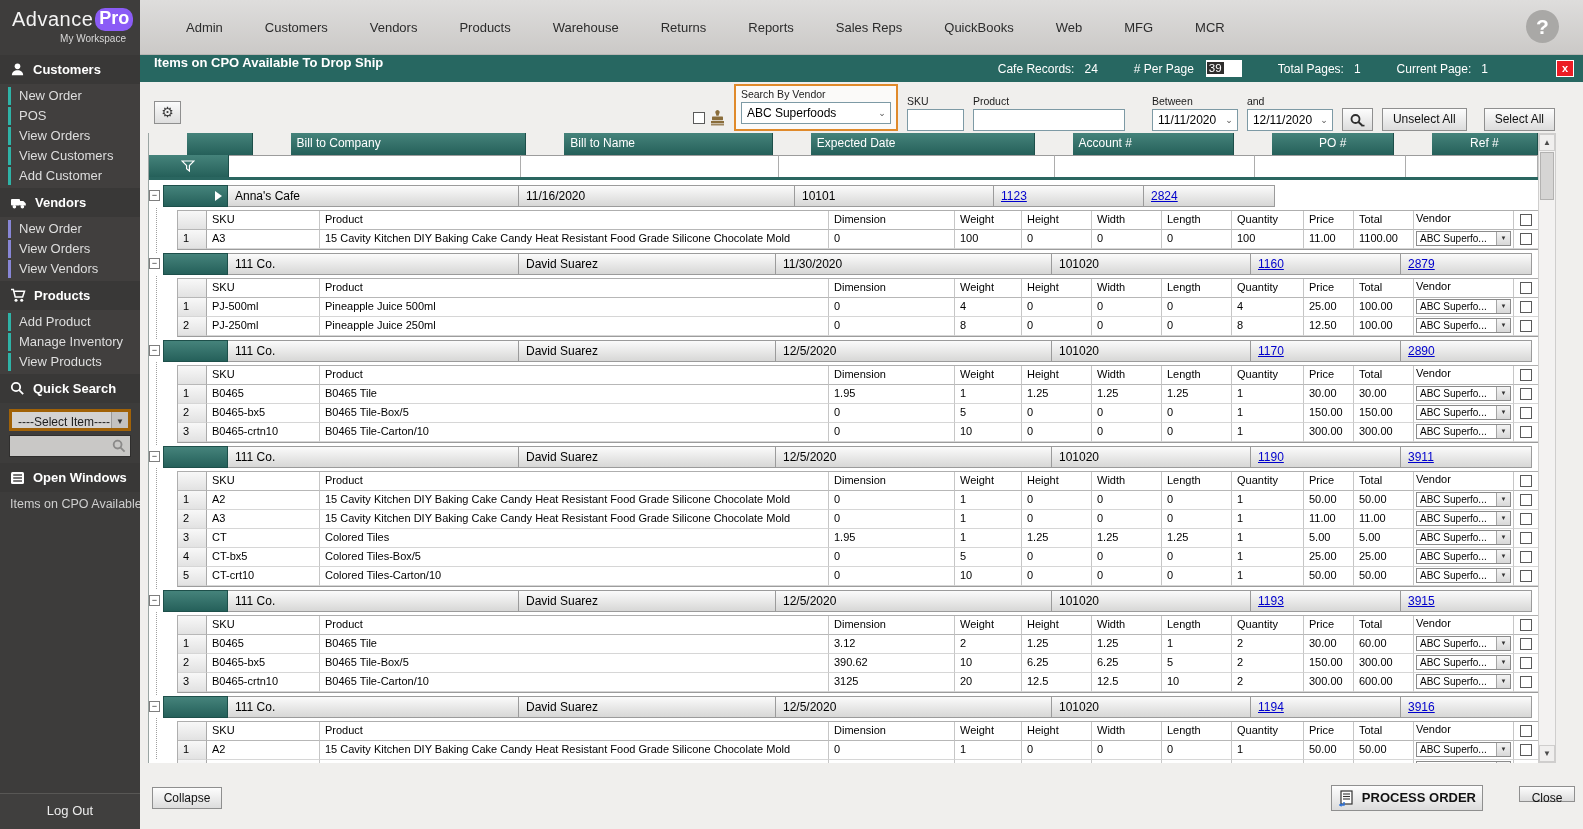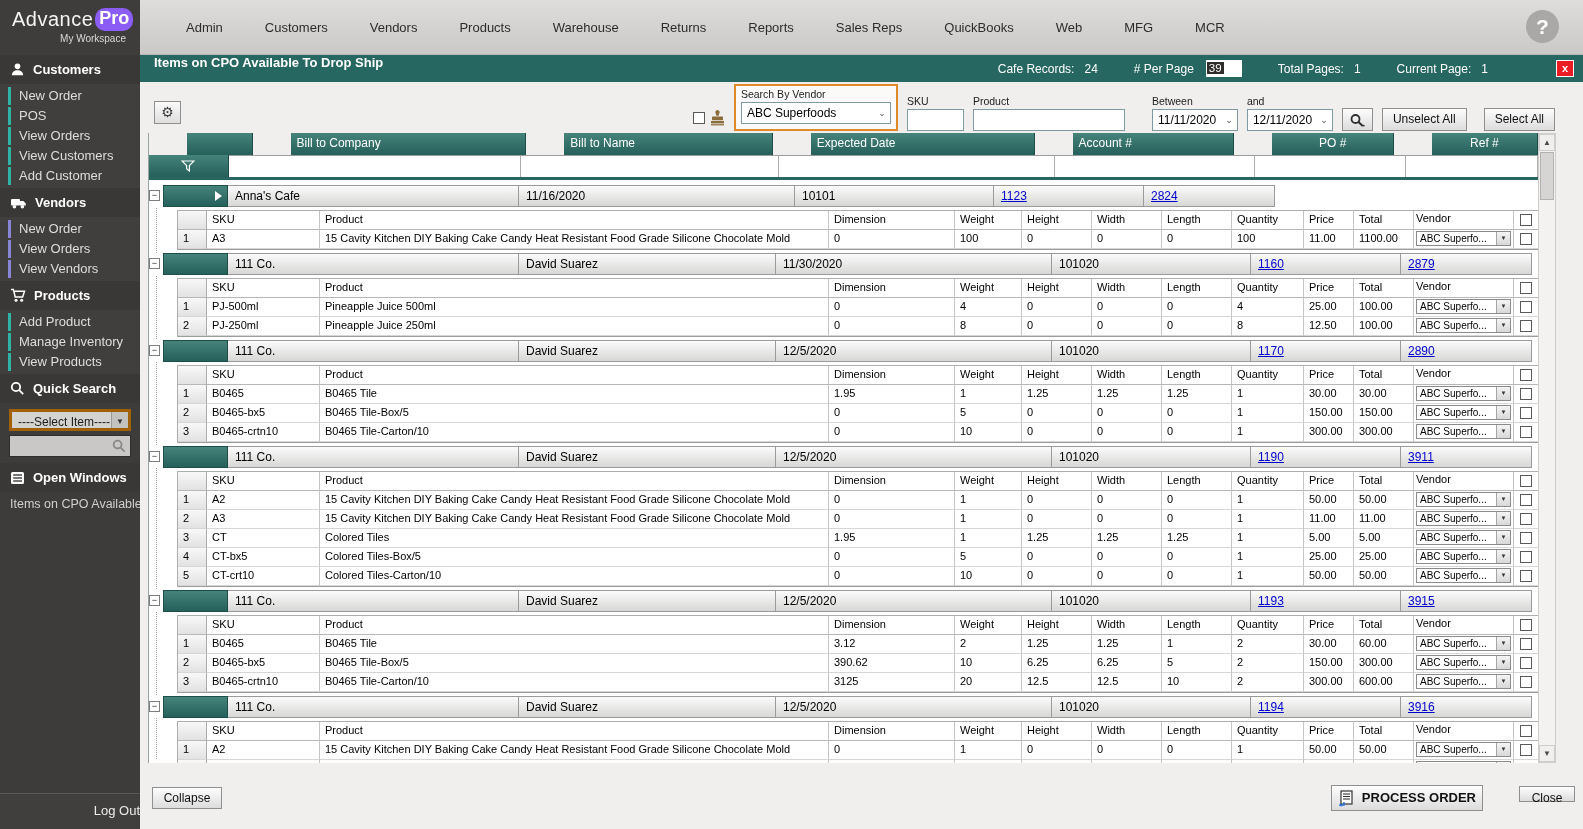--- a/index.html
+++ b/index.html
@@ -30,21 +30,21 @@
     color:#dedede; cursor:pointer; white-space:nowrap; }
   .sb-item::before { content:""; position:absolute; left:8px; top:1px; bottom:1px; width:3px; background:var(--accent,#31b0a5); }
   .qs-select { margin:6px 9px 0 9px; height:22px; background:#d4d3d2; display:flex; border:3px solid #a16207; }
   .qs-select-text { flex:1; font-size:12px; color:#1d1d1d; padding:3px 0 0 6px; white-space:nowrap; overflow:hidden; }
   .qs-select-btn { width:17px; background:#c3c2c1; border-left:1px solid #9a9998; color:#333;
     font-size:8px; text-align:center; line-height:20px; }
   .qs-input { margin:4px 9px 6px 9px; height:22px; background:#c9c8c6; position:relative; border:1px solid #2f2e2d; }
   .qs-input svg { position:absolute; right:4px; top:3px; }
   .ow-item { padding:5px 4px 4px 10px; font-size:12.5px; color:#cfcfcf; white-space:nowrap; overflow:hidden; }
   .logout { position:absolute; bottom:0; left:0; width:140px; height:36px; border-top:1px solid #585755;
-    background:#403f3e; color:#ececec; font-size:13px; text-align:right; line-height:34px; cursor:pointer; }
+    background:#403f3e; color:#ececec; font-size:13px; text-align:center; line-height:34px; cursor:pointer; }
 
   
   .main { position:absolute; left:140px; top:55px; width:1443px; height:774px; background:#f0efed; }
   .titlebar { position:relative; height:27px; background:#276761; color:#fff; display:flex; }
   .title-text { font-size:13px; font-weight:bold; padding-left:14px; }
   .title-stats { margin-left:auto; display:flex; align-items:center; gap:8px; padding-right:95px; font-size:12px; }
   .stat-label { margin-left:28px; }
   .stat-value { margin-left:2px; }
   .pp-input { width:36px; height:17px; background:#fff; margin-left:4px; padding:1px 1px; }
   .pp-sel { background:#2e2d2c; color:#fff; font-size:11.5px; padding:0 2px; }

